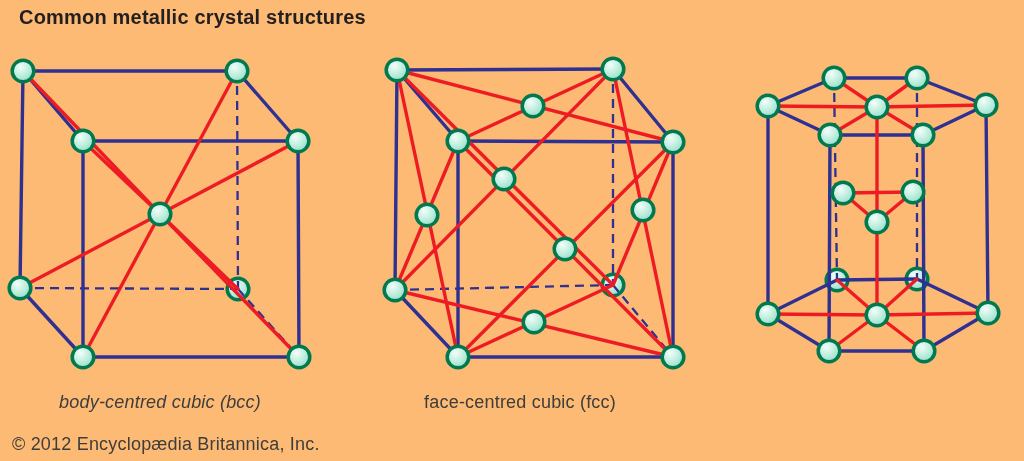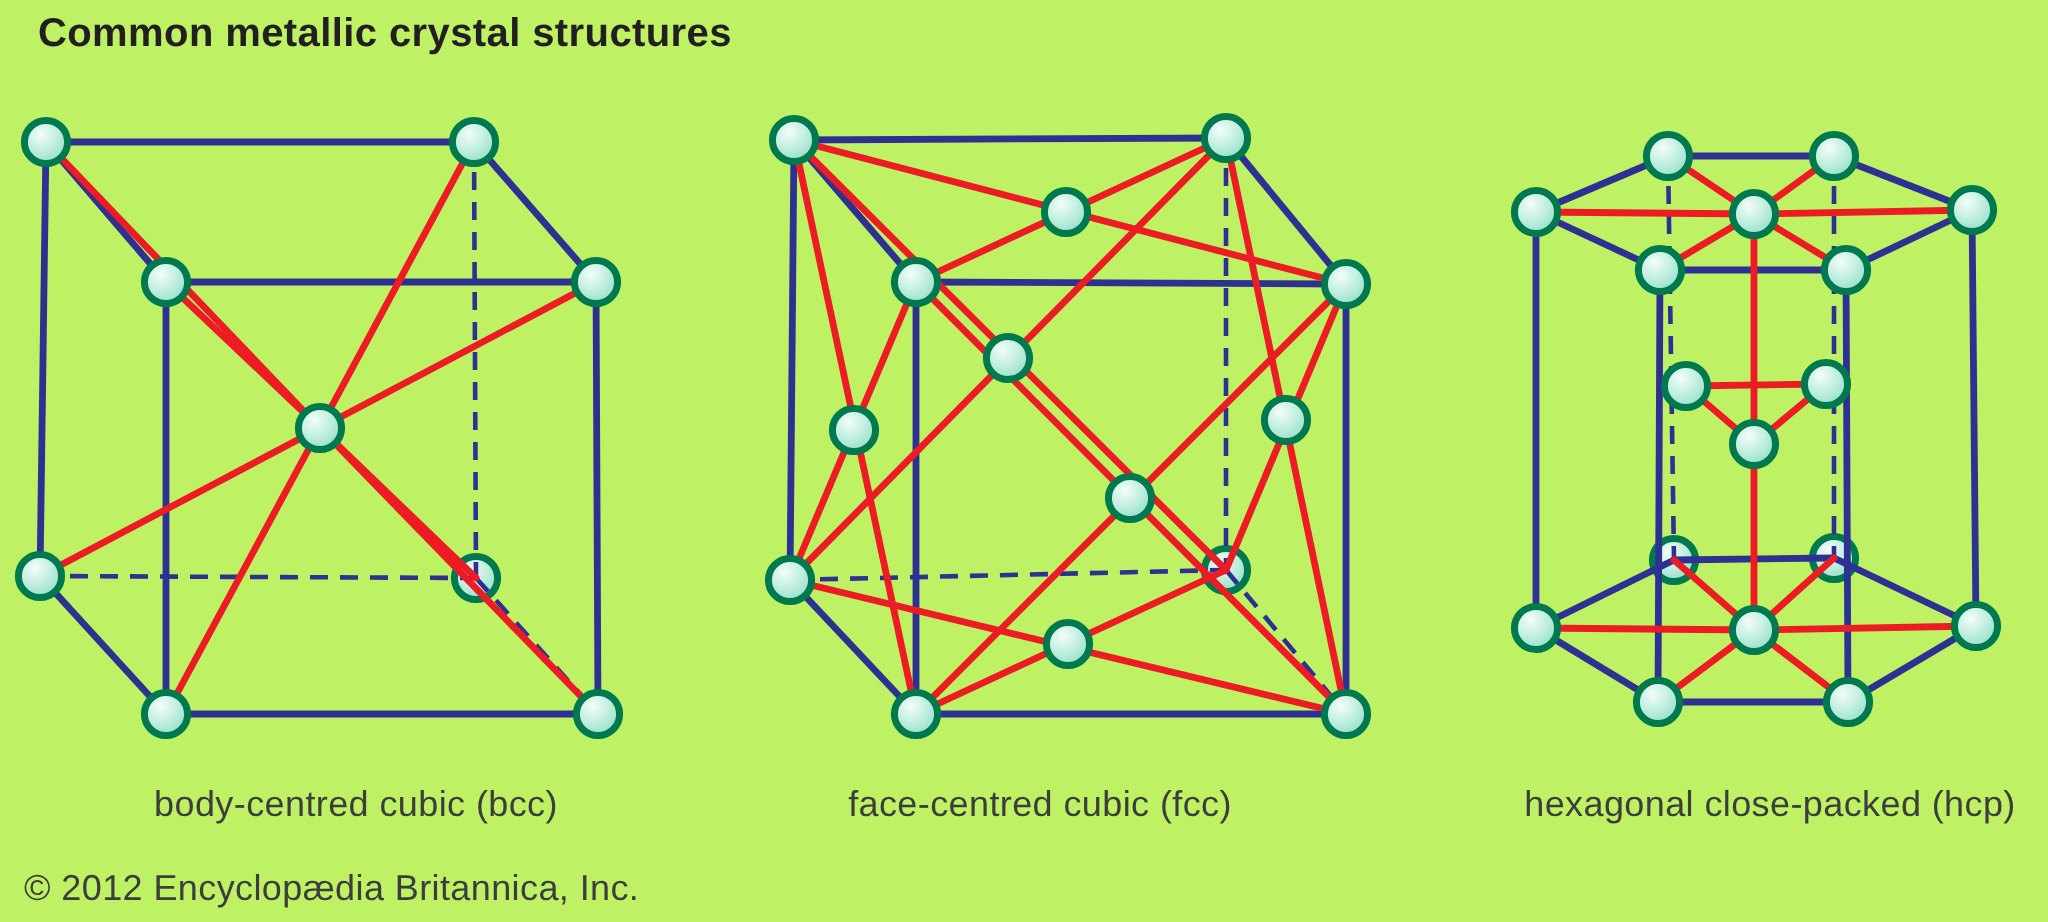--- a/index.html
+++ b/index.html
@@ -1,23 +1,23 @@
 <!DOCTYPE html>
 <html style="--edge-blue: #2E3192; --bond-red: #ED1C24; --atom-ring: #00794E; --title-color: #231F20; --label-color: #3D3D3D;"><head>
 <meta charset="utf-8">
 <style>
   html,body{margin:0;padding:0;background:#ffffff;}
-  #page{position:relative;width:1024px;height:461px;background:#bef264;overflow:hidden;
+  #page{position:relative;width:1024px;height:461px;background:#fdba74;overflow:hidden;
         font-family:"Liberation Sans",sans-serif;}
   #diagram-canvas{position:absolute;left:0;top:0;width:1024px;height:461px;}
   .page-title{position:absolute;left:19px;top:6px;font-size:20px;font-weight:bold;
         letter-spacing:0.2px;color:var(--title-color,#231F20);}
   .struct-label{position:absolute;top:392px;transform:translateX(-50%);white-space:nowrap;
         font-size:18px;color:var(--label-color,#3D3D3D);letter-spacing:0.2px;}
-  .label-bcc{left:178px;}
+  .label-bcc{left:160px;font-style:italic;}
   .label-fcc{left:520px;}
   .label-hcp{left:885px;}
   .copyright{position:absolute;left:12px;top:434px;font-size:18px;
         color:var(--label-color,#3D3D3D);letter-spacing:0.2px;}
   .edge{stroke:var(--edge-blue,#2E3192);stroke-width:3.4;stroke-linecap:round;fill:none;}
   .edge.dashed{stroke-width:2.3;stroke-dasharray:9 6;stroke-linecap:butt;}
   .bond{stroke:var(--bond-red,#ED1C24);stroke-width:3.4;stroke-linecap:round;}
   .atom{fill:url(#atomGrad);stroke:var(--atom-ring,#00794E);stroke-width:3.5;}
 </style>
 </head>
@@ -155,16 +155,15 @@
         <circle cx="843" cy="193" r="10.8" class="atom" stroke-width="3.5"></circle>
         <circle cx="913" cy="192" r="10.8" class="atom" stroke-width="3.5"></circle>
         <circle cx="877" cy="222" r="10.8" class="atom" stroke-width="3.5"></circle>
       </g>
     </svg>
 
   <div class="page-title">Common metallic crystal structures</div>
 
   <div class="struct-label label-bcc">body-centred cubic (bcc)</div>
   <div class="struct-label label-fcc">face-centred cubic (fcc)</div>
-  <div class="struct-label label-hcp">hexagonal close-packed (hcp)</div>
 
   <div class="copyright">© 2012 Encyclopædia Britannica, Inc.</div>
 </div>
 
 </body></html>

